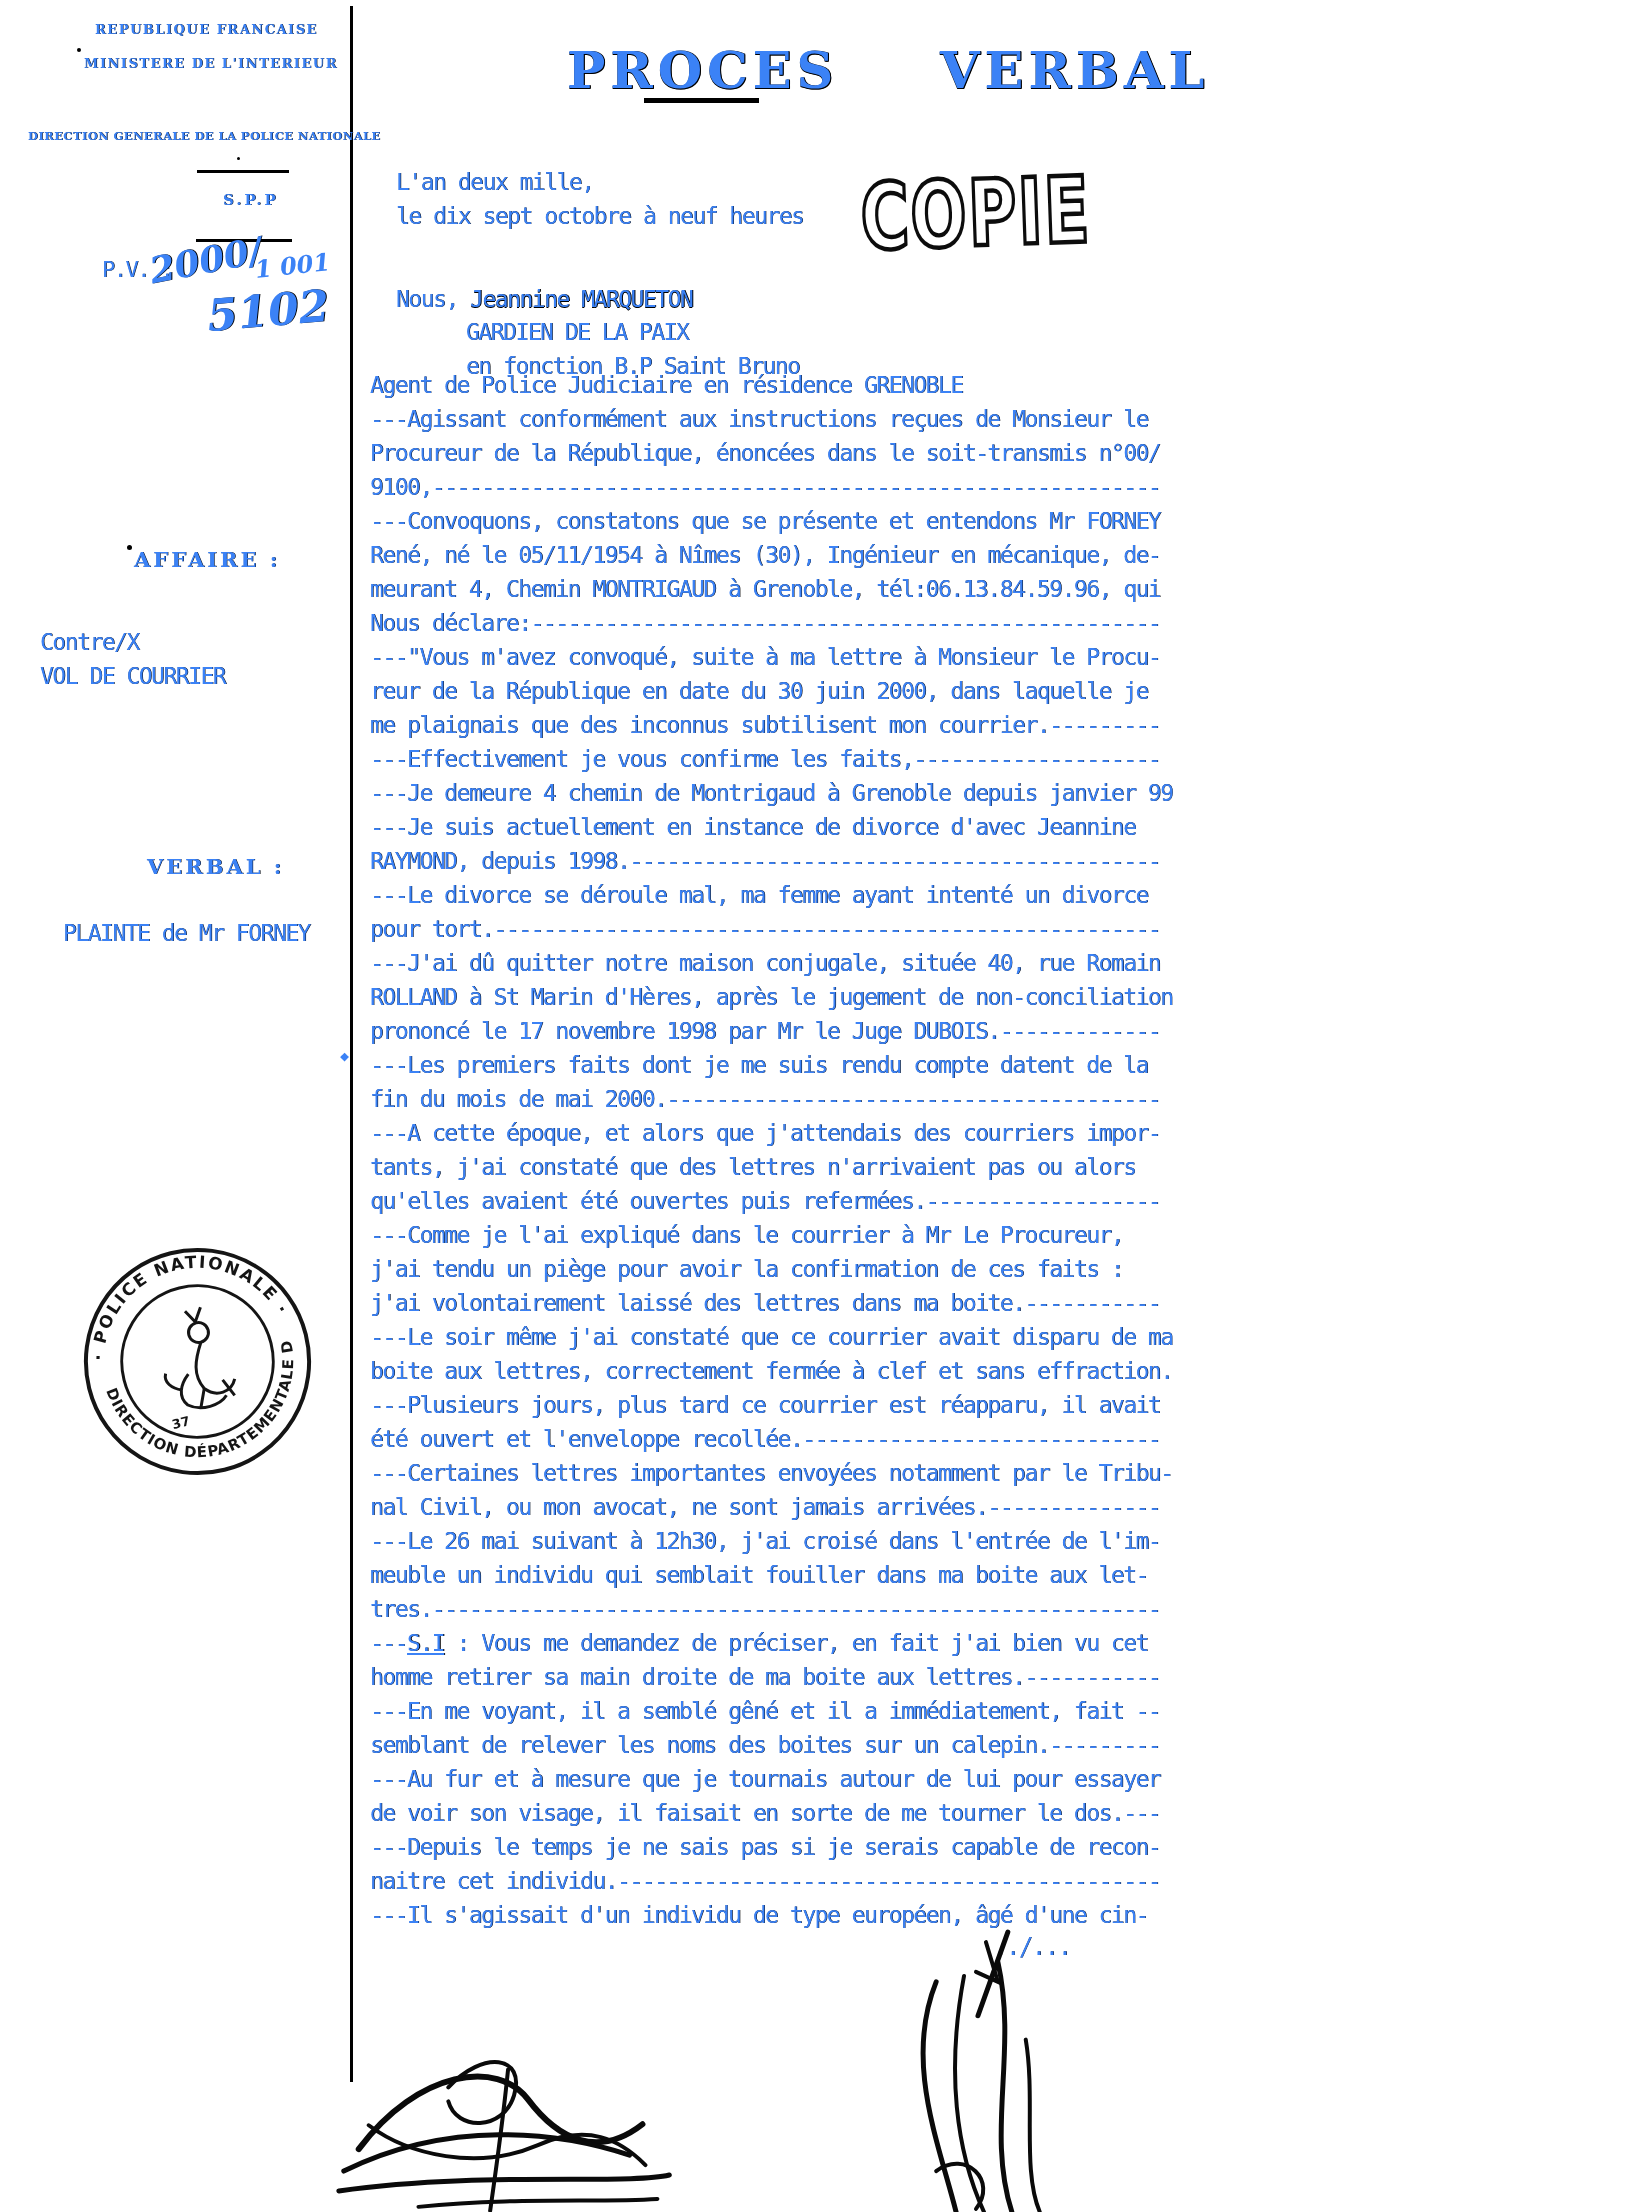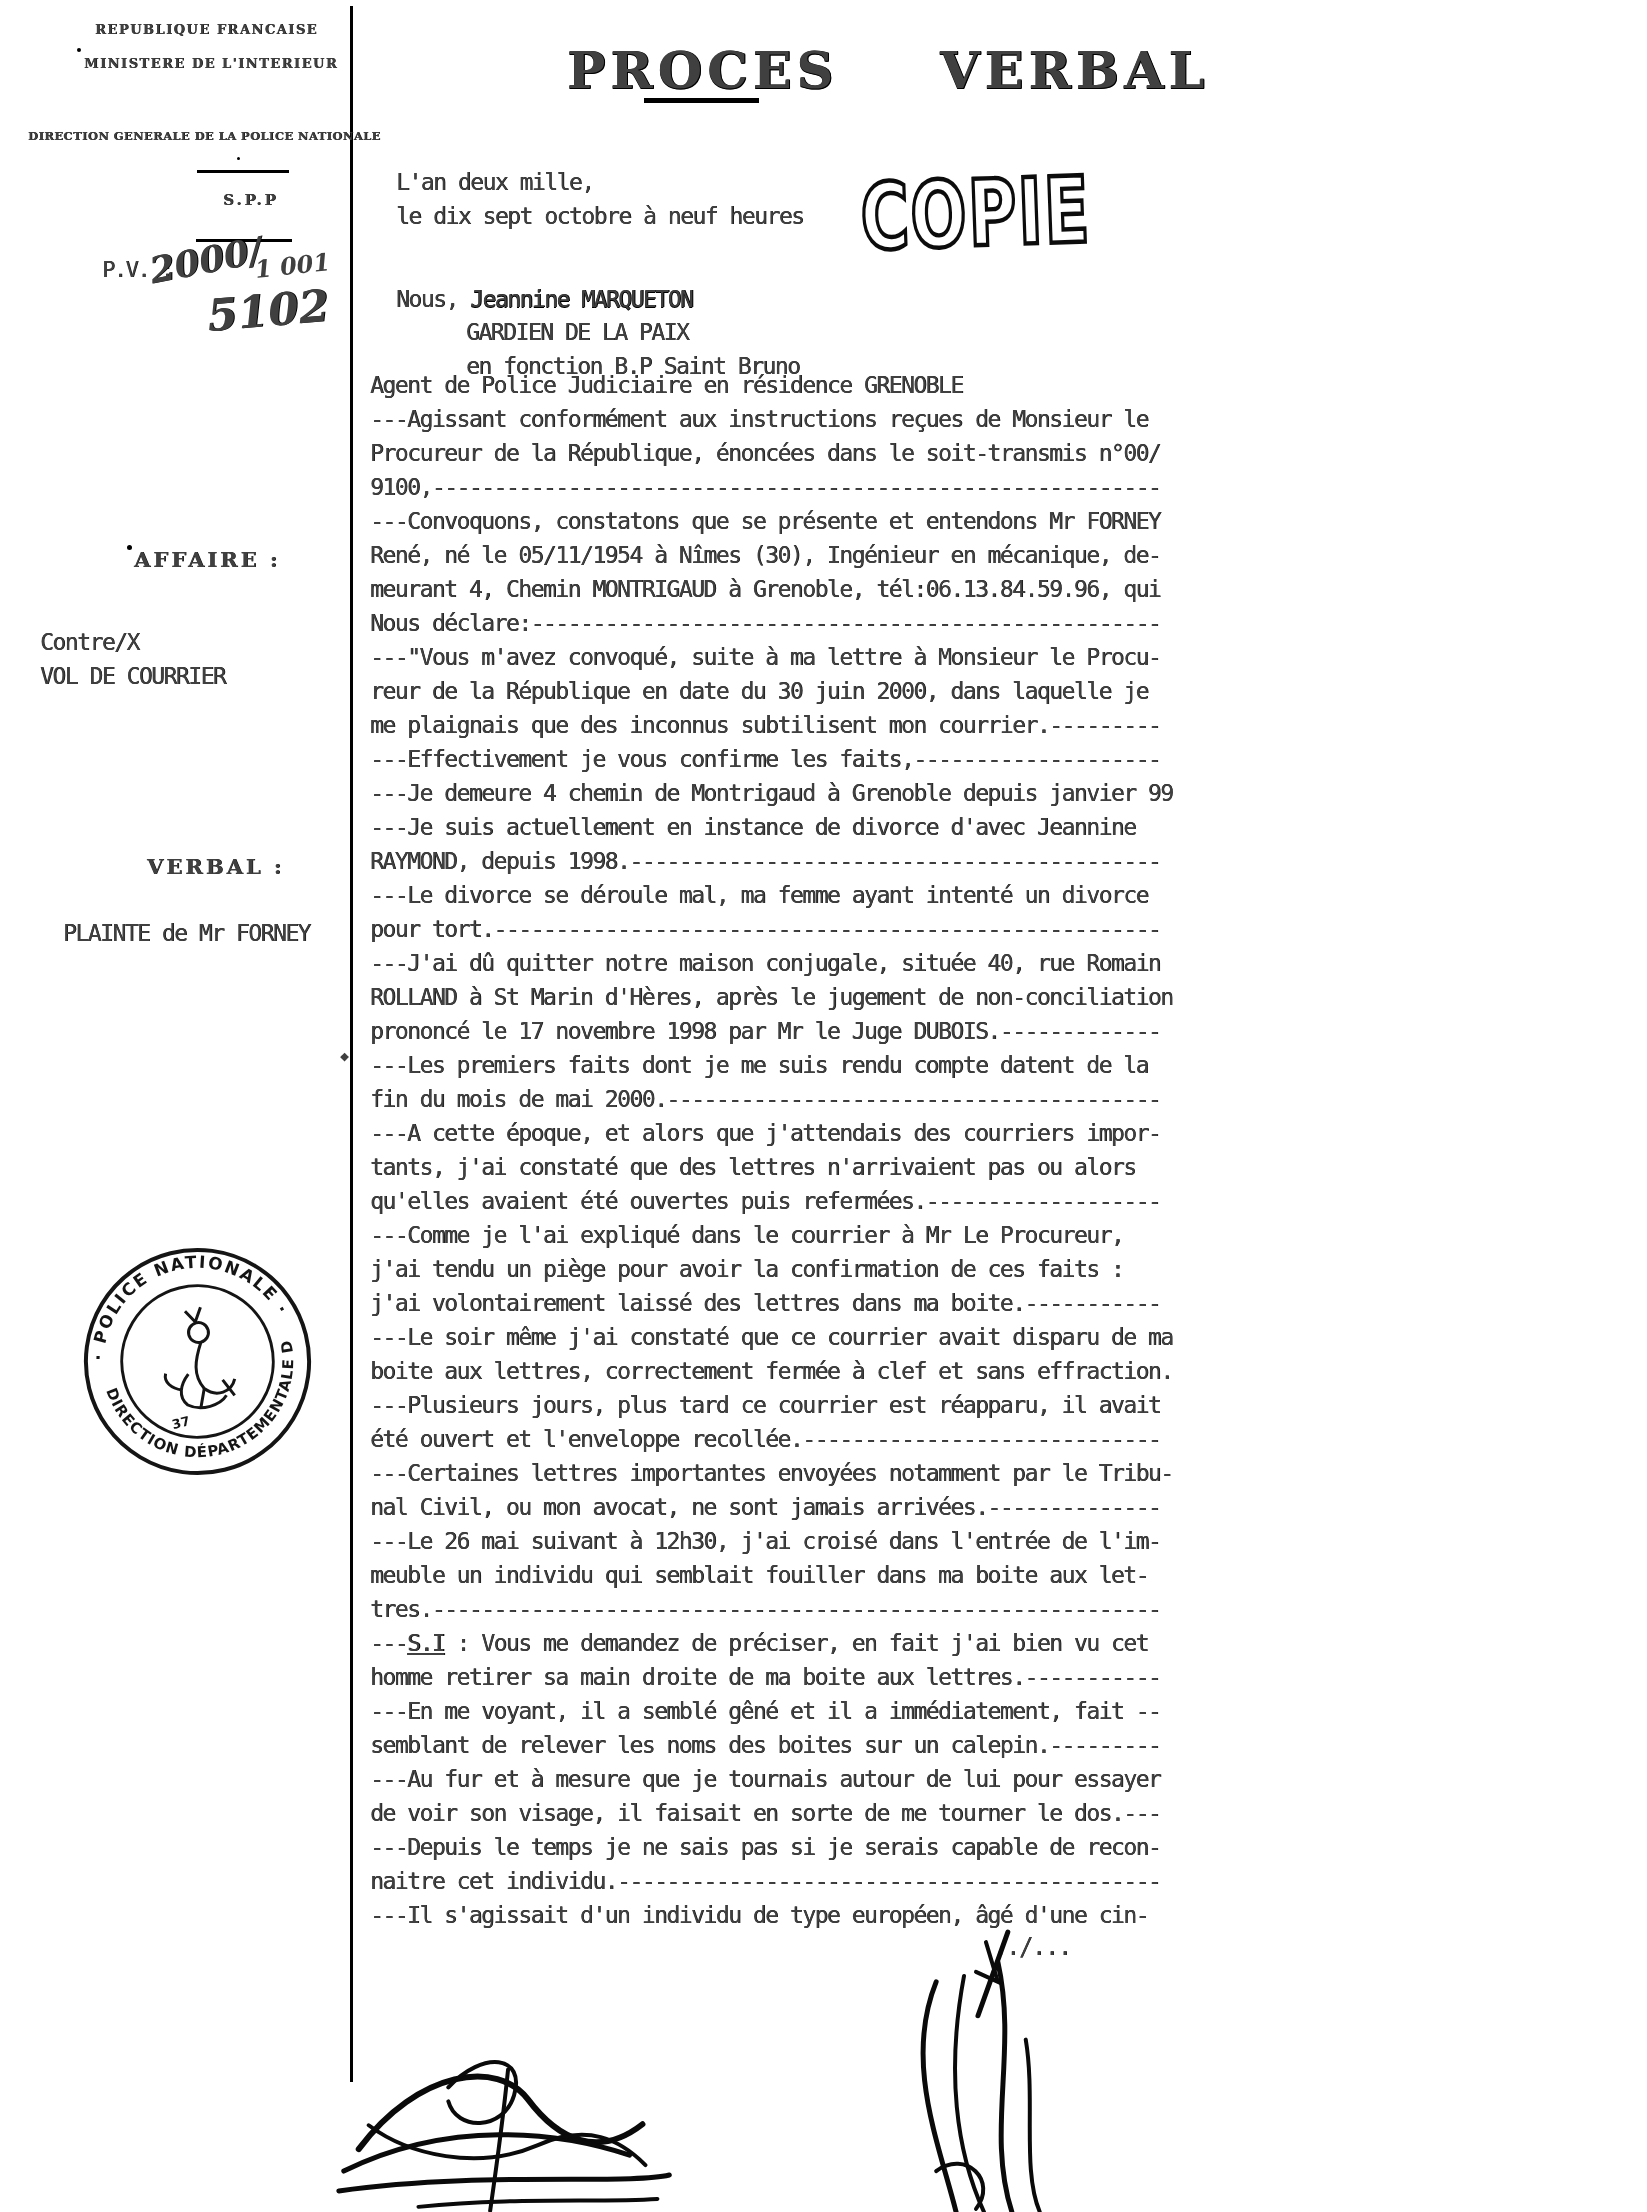--- a/index.html
+++ b/index.html
@@ -1,16 +1,16 @@
 <!DOCTYPE html>
 <html><head>
 <meta charset="utf-8">
 <style>
   html,body{margin:0;padding:0;background:#e8e8e8;}
-  .page{position:relative;width:1648px;height:2213px;background:#ffffff;color:#404040;overflow:hidden;
+  .page{position:relative;width:1648px;height:2213px;background:#ffffff;color:#3b82f6;overflow:hidden;
         font-family:"DejaVu Sans Mono",monospace;}
   .abs{position:absolute;}
   
   .tw{font-family:"DejaVu Sans Mono",monospace;font-weight:normal;font-size:23px;letter-spacing:-1.5px;
       white-space:pre;text-shadow:0.4px 0 #000;}
   .bodytext{left:370px;top:368px;line-height:34px;width:826px;}
   .bodytext .line{height:34px;}
   .si{text-decoration:underline;text-shadow:0.9px 0 #000;}
   .xbold{text-shadow:0.9px 0 #000,0 0.5px #000;}
   

